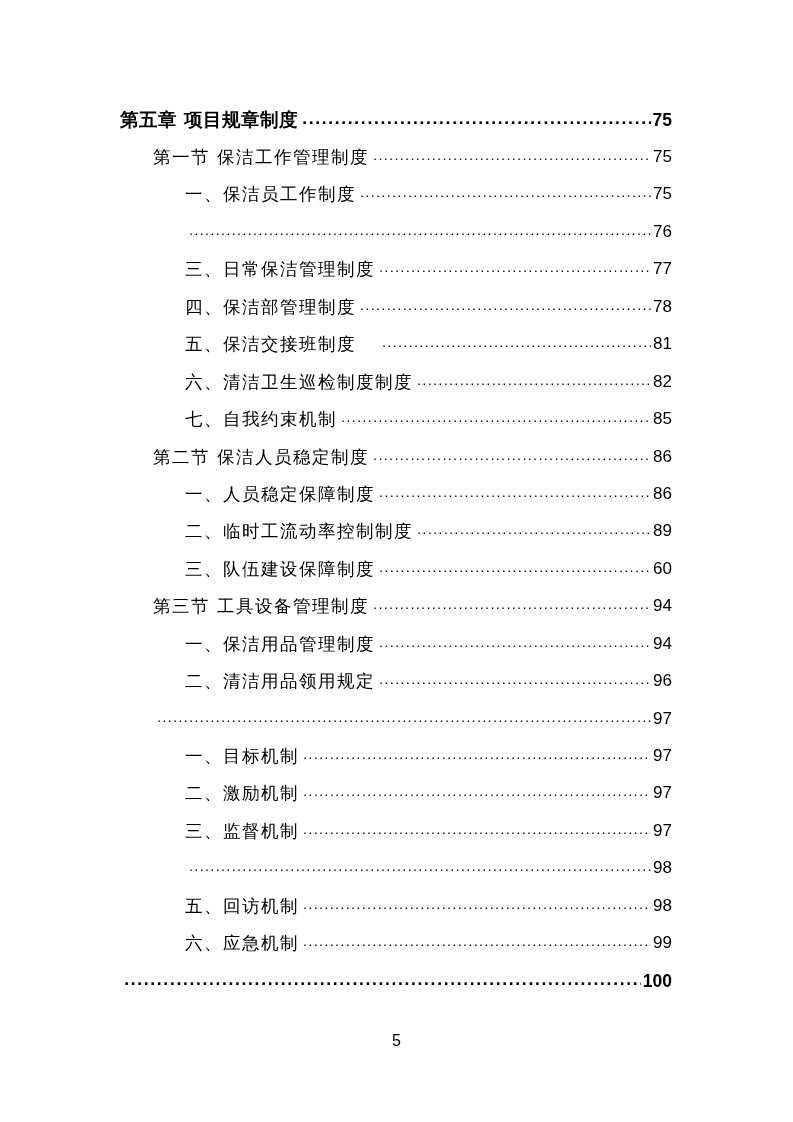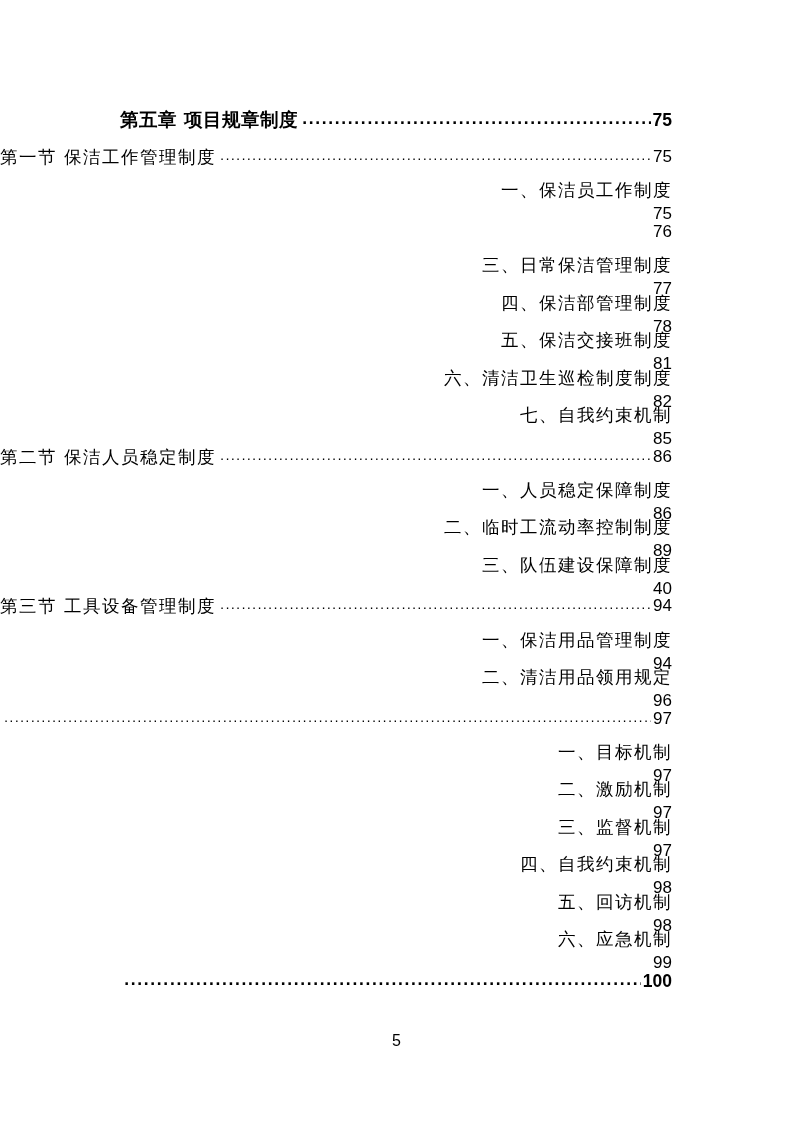--- a/index.html
+++ b/index.html
@@ -21,22 +21,22 @@
     position: relative; top: -3px;
   }
   .row .dots::before {
     content: "........................................................................................................................................................................................";
   }
   .row .page { white-space: nowrap; font-family: "Liberation Sans", sans-serif; font-size: 17px; }
   .lvl0 { padding-left: 120px; font-weight: bold; }
   .lvl0 .label { letter-spacing: 0.5px; font-size: 18.5px; }
   .lvl0 .dots { font-weight: bold; font-size: 14px; }
   .lvl0 .page { font-weight: bold; font-size: 17.5px; }
-  .lvl1 { }
-  .lvl2 { padding-left: 185px; flex-direction: column; }
+  .lvl1 { padding-left: 153px; }
+  .lvl2 { padding-left: 185px; }
   .gap { display: inline-block; width: 22px; }
   .pagenum {
     position: absolute; top: 1032px; left: 0; width: 793px; text-align: center;
     font-family: "Liberation Sans", sans-serif; font-size: 16px;
   }
 </style>
 </head>
 <body>
 
 <div class="toc">
@@ -96,21 +96,21 @@
       <span class="page">86</span>
     </div>
   <div class="row lvl2" style="top:515px">
       <span class="label">二、临时工流动率控制制度</span>
       <span class="dots"></span>
       <span class="page">89</span>
     </div>
   <div class="row lvl2" style="top:553px">
       <span class="label">三、队伍建设保障制度</span>
       <span class="dots"></span>
-      <span class="page">40</span>
+      <span class="page">60</span>
     </div>
   <div class="row lvl1" style="top:590px">
       <span class="label">第三节  工具设备管理制度</span>
       <span class="dots"></span>
       <span class="page">94</span>
     </div>
   <div class="row lvl2" style="top:628px">
       <span class="label">一、保洁用品管理制度</span>
       <span class="dots"></span>
       <span class="page">94</span>
@@ -133,21 +133,20 @@
       <span class="label">二、激励机制</span>
       <span class="dots"></span>
       <span class="page">97</span>
     </div>
   <div class="row lvl2" style="top:815px">
       <span class="label">三、监督机制</span>
       <span class="dots"></span>
       <span class="page">97</span>
     </div>
   <div class="row lvl2" style="top:852px">
-      <span class="label">四、自我约束机制</span>
       <span class="dots"></span>
       <span class="page">98</span>
     </div>
   <div class="row lvl2" style="top:890px">
       <span class="label">五、回访机制</span>
       <span class="dots"></span>
       <span class="page">98</span>
     </div>
   <div class="row lvl2" style="top:927px">
       <span class="label">六、应急机制</span>

